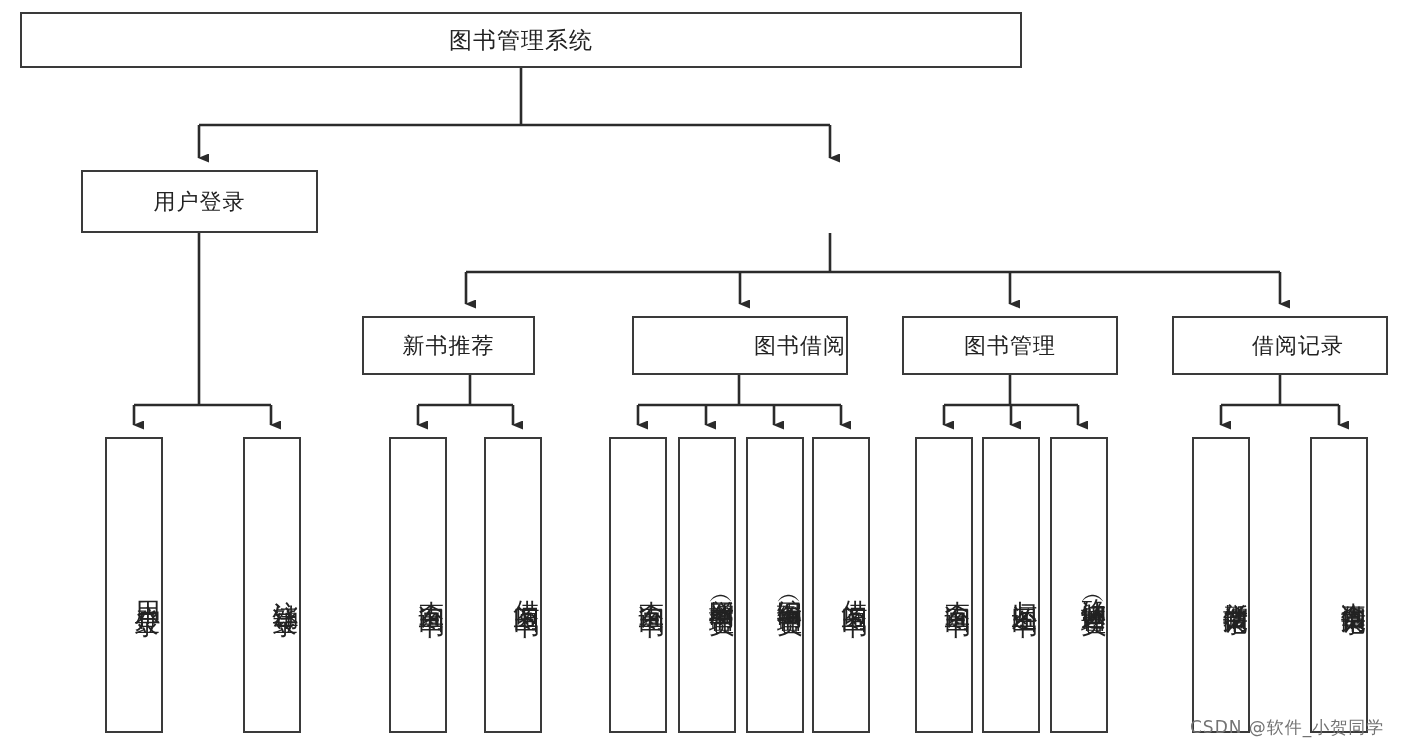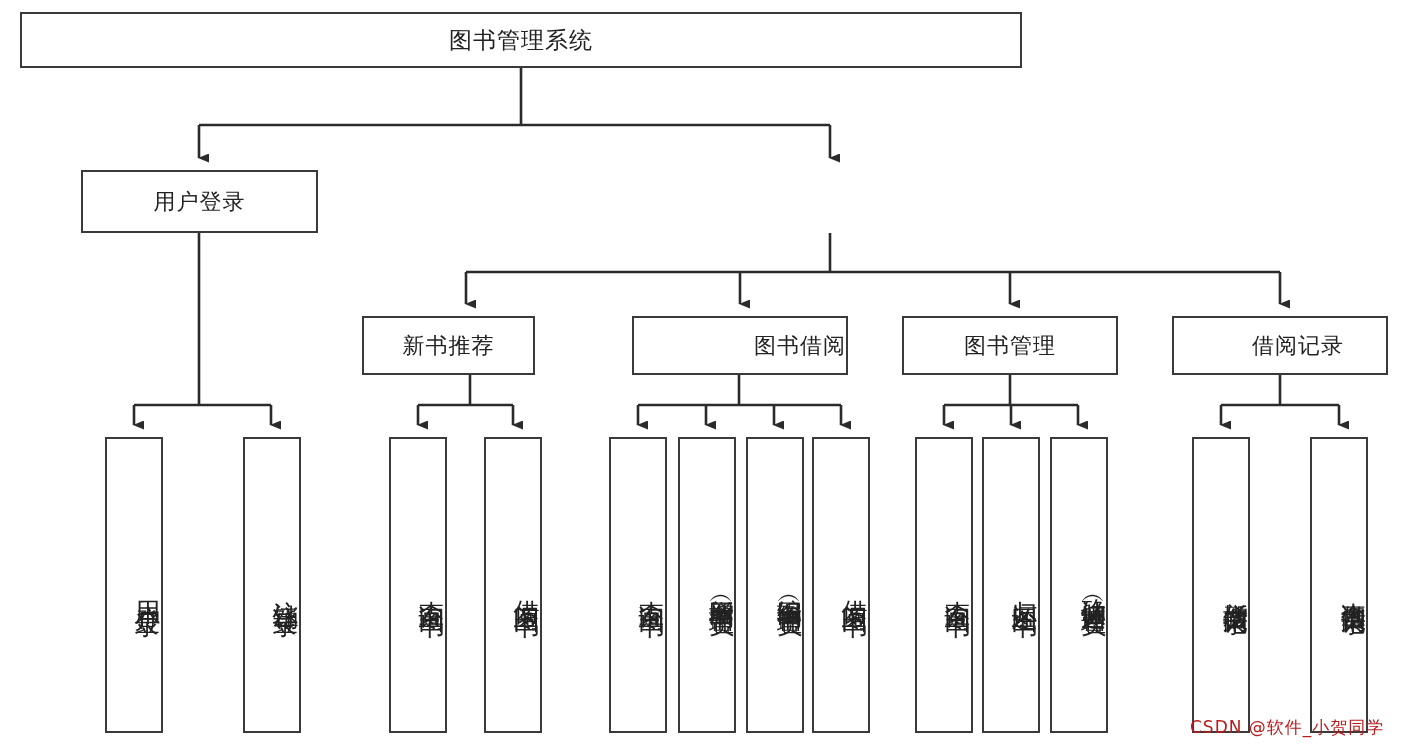--- a/index.html
+++ b/index.html
@@ -46,21 +46,21 @@
     text-orientation:upright;
     letter-spacing:4px;
     line-height:1;
     white-space:nowrap;
   }
   .v-node.tight .label{letter-spacing:2px;font-size:25px;}
 
   .watermark{
     position:absolute;
     font-size:17px;
-    color:#b91c1c;
+    color:#737373;
     letter-spacing:1px;
     white-space:nowrap;
     font-family:"DejaVu Sans","Liberation Sans",sans-serif;
   }
 </style>
 </head>
 <body>
 
 <div id="canvas">
 

